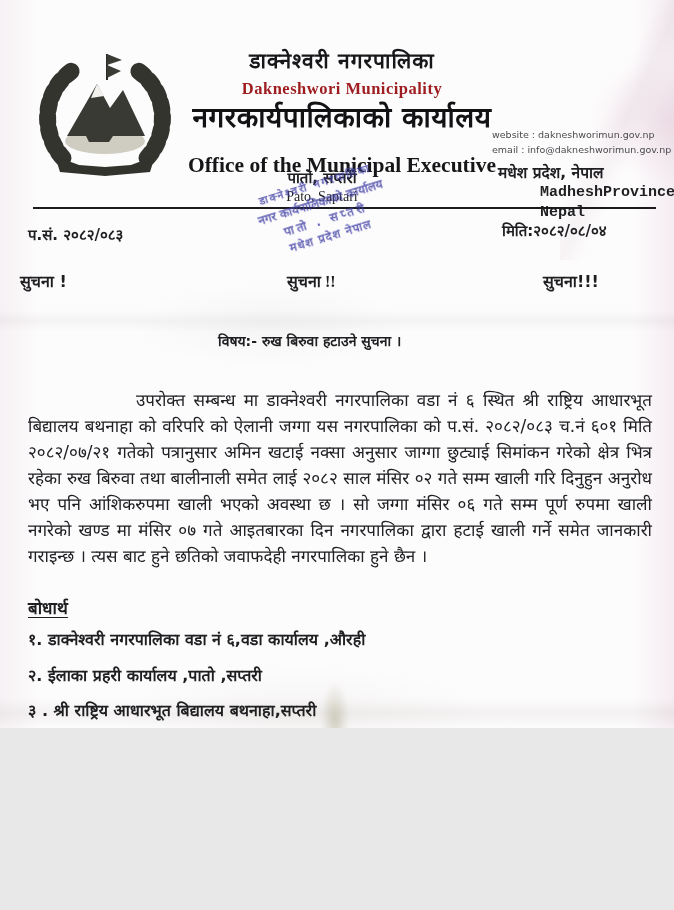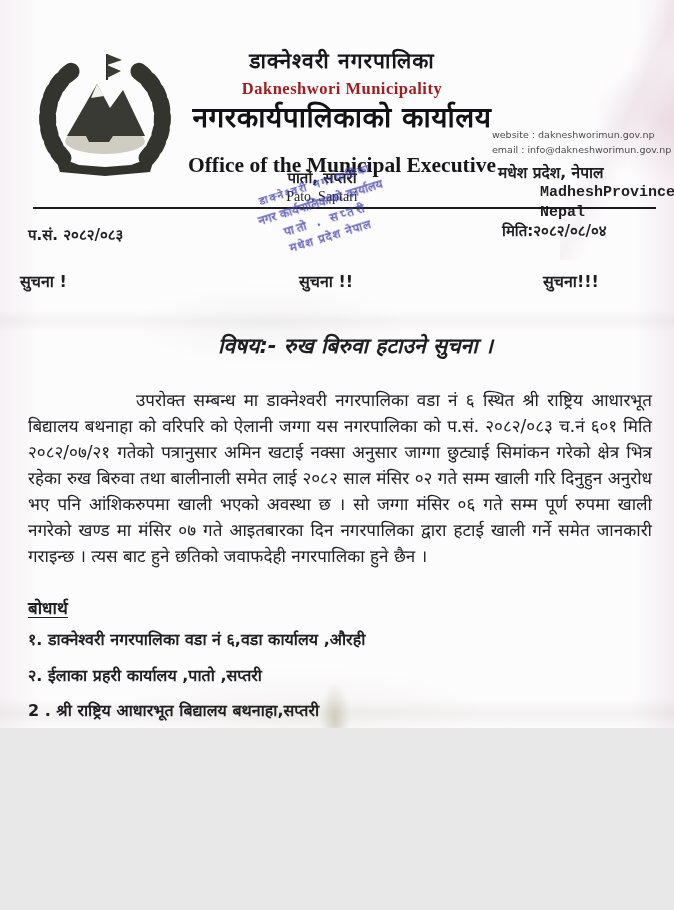--- a/index.html
+++ b/index.html
@@ -54,24 +54,24 @@
   .stamp .s1{font-size:11px;letter-spacing:2px;}
   .stamp .s2{font-size:12px;}
   .stamp .s3{font-size:12px;letter-spacing:3px;}
   .stamp .s4{font-size:11.5px;letter-spacing:1px;}
 
   .ref-no{left:28px;top:224px;font-size:15px;font-weight:600;}
   .ref-date{left:502px;top:220px;font-size:15px;font-weight:600;}
 
   .notice{top:270px;font-size:16px;font-weight:700;}
   .notice.n1{left:20px;}
-  .notice.n2{left:299px;}
+  .notice.n2{left:287px;font-family:Liberation Serif, serif;}
   .notice.n3{left:543px;}
 
-  .subject{left:218px;top:331px;font-size:21px;font-weight:700;font-style:italic;}
+  .subject{left:218px;top:331px;font-size:14px;font-weight:700;}
 
   .body-text{
     left:28px;top:387px;width:624px;
     font-size:17px;line-height:26px;text-align:justify;
     text-indent:108px;color:#202024;
   }
 
   .cc{left:28px;top:600px;width:500px;line-height:1.0;}
   .cc-head{font-size:17px;font-weight:700;text-decoration:underline;text-underline-offset:3px;}
   .cc-item{font-size:16px;font-weight:600;margin-top:10px;line-height:1.6;}
@@ -150,21 +150,21 @@
   <div class="abs notice n3">सुचना!!!</div>
 
   <div class="abs subject">विषय:- रुख बिरुवा हटाउने सुचना ।</div>
 
   <div class="abs body-text">उपरोक्त सम्बन्ध मा डाक्नेश्वरी नगरपालिका वडा नं ६ स्थित श्री राष्ट्रिय आधारभूत बिद्यालय बथनाहा को वरिपरि को ऐलानी जग्गा यस नगरपालिका को प.सं. २०८२/०८३ च.नं ६०१ मिति २०८२/०७/२१ गतेको पत्रानुसार अमिन खटाई नक्सा अनुसार जाग्गा छुट्याई सिमांकन गरेको क्षेत्र भित्र रहेका रुख बिरुवा तथा बालीनाली समेत लाई २०८२ साल मंसिर ०२ गते सम्म खाली गरि दिनुहुन अनुरोध भए पनि आंशिकरुपमा खाली भएको अवस्था छ । सो जग्गा मंसिर ०६ गते सम्म पूर्ण रुपमा खाली नगरेको खण्ड मा मंसिर ०७ गते आइतबारका दिन  नगरपालिका द्वारा  हटाई खाली गर्ने समेत जानकारी गराइन्छ । त्यस बाट  हुने छतिको जवाफदेही नगरपालिका हुने छैन ।</div>
 
   <div class="abs cc">
     <div class="cc-head">बोधार्थ</div>
     <div class="cc-item">१. डाक्नेश्वरी नगरपालिका वडा नं ६,वडा कार्यालय ,औरही</div>
     <div class="cc-item">२. ईलाका प्रहरी कार्यालय ,पातो ,सप्तरी</div>
-    <div class="cc-item">2 . श्री राष्ट्रिय आधारभूत बिद्यालय बथनाहा,सप्तरी</div>
+    <div class="cc-item">३ . श्री राष्ट्रिय आधारभूत बिद्यालय बथनाहा,सप्तरी</div>
   </div>
 
   <div class="abs sig-block">
     <svg class="sig-svg" width="190" height="62" viewBox="0 0 190 62" xmlns="http://www.w3.org/2000/svg">
       <g fill="none" stroke="#d92b3f" stroke-width="3" stroke-linecap="round">
         <path d="M8,44 C16,22 34,10 36,24 C37,34 26,42 34,36 C48,22 58,16 60,26 C62,34 52,40 60,34 C72,22 80,18 82,28 C84,36 74,42 82,36 C94,24 100,20 102,30 C104,38 96,42 103,37 C112,28 118,26 119,33 C120,40 112,44 119,39"></path>
         <path d="M120,38 a10,10 0 1,1 14,-12 a10,10 0 0,1 -10,14"></path>
         <path d="M12,48 C48,46 90,45 128,44" stroke-width="2.4" stroke-dasharray="2.5 5"></path>
         <path d="M128,44 q12,-10 22,-2 q8,6 20,-3" stroke-width="2.6"></path>
         <path d="M136,36 l20,18" stroke-width="2.4"></path>

